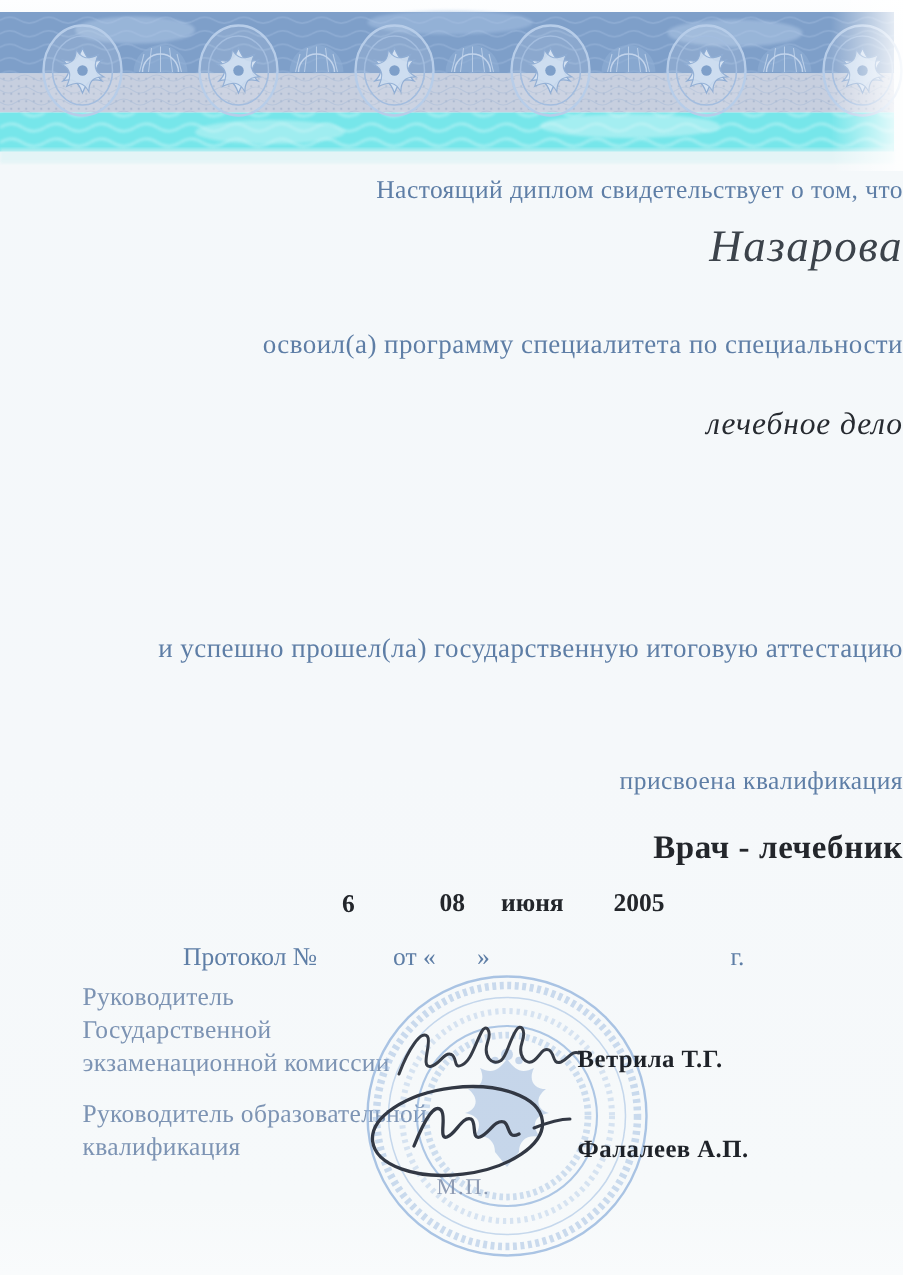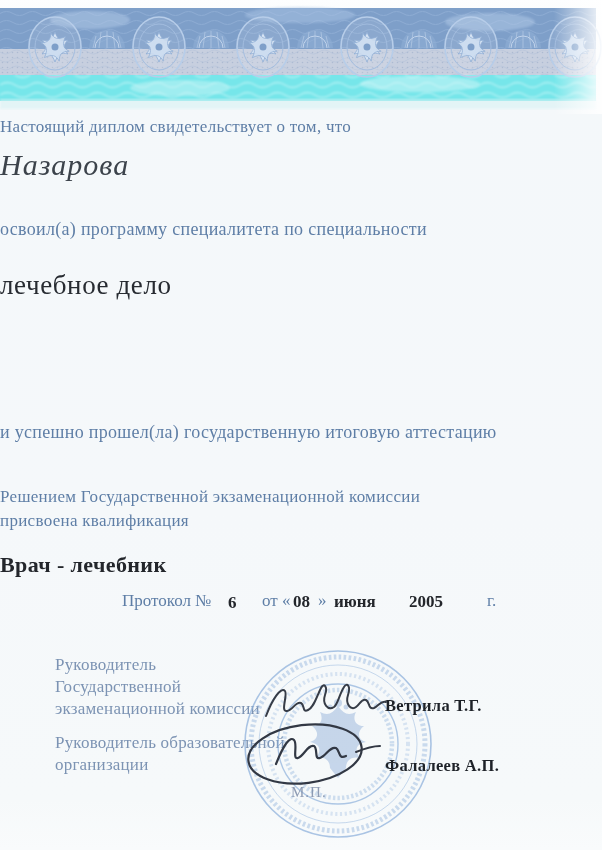--- a/index.html
+++ b/index.html
@@ -2,29 +2,29 @@
 <html><head>
 <meta charset="utf-8">
 <style>
   html,body{margin:0;padding:0;background:#ffffff;}
   .page{
     position:relative;width:602px;height:850px;overflow:hidden;
     background:linear-gradient(180deg,#fdfeff 0%,#f4f8fa 6%,#f5f8fa 60%,#f6f9fa 94%,#f9fbfc 100%);
     font-family:"Liberation Serif", serif;
   }
   .banner{position:absolute;top:0;left:0;display:block;}
-  .tline{position:absolute;left:0;width:602px;text-align:left;
+  .tline{position:absolute;left:0;width:602px;text-align:right;
          color:#5e7ea6;font-size:17px;letter-spacing:.3px;white-space:nowrap;}
   .big{font-size:18px;}
   .name{font-style:italic;font-size:30px;color:#3c434b;letter-spacing:1px;}
-  .spec{font-size:27px;color:#272b31;letter-spacing:.6px;}
+  .spec{font-style:italic;font-size:21px;color:#272b31;letter-spacing:.6px;}
   .qual{font-weight:bold;font-size:22px;color:#23262b;letter-spacing:.4px;}
   .protocol{position:absolute;left:0;top:591px;width:602px;height:24px;font-size:17px;}
   .protocol span{position:absolute;top:0;white-space:nowrap;}
-  .blue{color:#5e7ea6;}
+  .blue{color:#5e7ea6;margin-top:37px;}
   .dark{color:#23262b;font-weight:bold;}
   .sig-label{position:absolute;left:55px;color:#7c93b3;font-size:17px;letter-spacing:.2px;white-space:nowrap;}
   .sig-name{position:absolute;left:385px;color:#1e2228;font-size:16.5px;font-weight:bold;letter-spacing:.3px;white-space:nowrap;}
   .seal{position:absolute;left:240px;top:646px;opacity:.88;filter:blur(.3px);}
   .sigs{position:absolute;left:228px;top:648px;}
   .mp{position:absolute;left:291px;top:784px;color:#7d8ca8;font-size:15px;letter-spacing:1px;opacity:.85;text-align:center;}
 </style>
 </head>
 <body>
 
@@ -101,42 +101,41 @@
   <div class="tline" style="top:117px">Настоящий диплом свидетельствует о том, что</div>
 
   <div class="tline name" style="top:148px">Назарова</div>
 
   <div class="tline big" style="top:219px">освоил(а) программу специалитета по специальности</div>
 
   <div class="tline spec" style="top:270px">лечебное дело</div>
 
   <div class="tline big" style="top:422px">и успешно прошел(ла) государственную итоговую аттестацию</div>
 
-  <div class="tline" style="top:487px">Решением Государственной экзаменационной комиссии</div>
   <div class="tline" style="top:511px">присвоена квалификация</div>
 
   <div class="tline qual" style="top:552px">Врач - лечебник</div>
 
   <div class="protocol">
     <span class="blue" style="left:122px">Протокол №</span>
     <span class="dark" style="left:228px;top:2px">6</span>
     <span class="blue" style="left:262px">от «</span>
     <span class="dark" style="left:293px;top:1px">08</span>
     <span class="blue" style="left:318px">»</span>
     <span class="dark" style="left:334px;top:1px">июня</span>
     <span class="dark" style="left:409px;top:1px">2005</span>
     <span class="blue" style="left:487px">г.</span>
   </div>
 
   <div class="sig-label" style="top:655px">Руководитель</div>
   <div class="sig-label" style="top:677px">Государственной</div>
   <div class="sig-label" style="top:733px">Руководитель образовательной</div>
 
   <div class="sig-label" style="top:699px">экзаменационной комиссии</div>
-  <div class="sig-label" style="top:755px">организации</div>
+  <div class="sig-label" style="top:755px">квалификация</div>
 
   <svg class="seal" width="196" height="196" viewBox="0 0 196 196" aria-hidden="true">
     <g stroke="#8fb2dc" fill="none">
       <circle cx="98" cy="98" r="93" stroke-width="1.6" opacity="0.85"></circle>
       <circle cx="98" cy="98" r="87" stroke-width="5" stroke-dasharray="2.6 2.4" opacity="0.5"></circle>
       <circle cx="98" cy="98" r="79" stroke-width="1" opacity="0.55"></circle>
       <circle cx="98" cy="98" r="60" stroke-width="1.4" opacity="0.8"></circle>
       <circle cx="98" cy="98" r="54" stroke-width="4.5" stroke-dasharray="2.4 2.2" opacity="0.45"></circle>
       <circle cx="98" cy="98" r="70" stroke-width="4" stroke-dasharray="2.2 2.6" opacity="0.35"></circle>
     </g>

